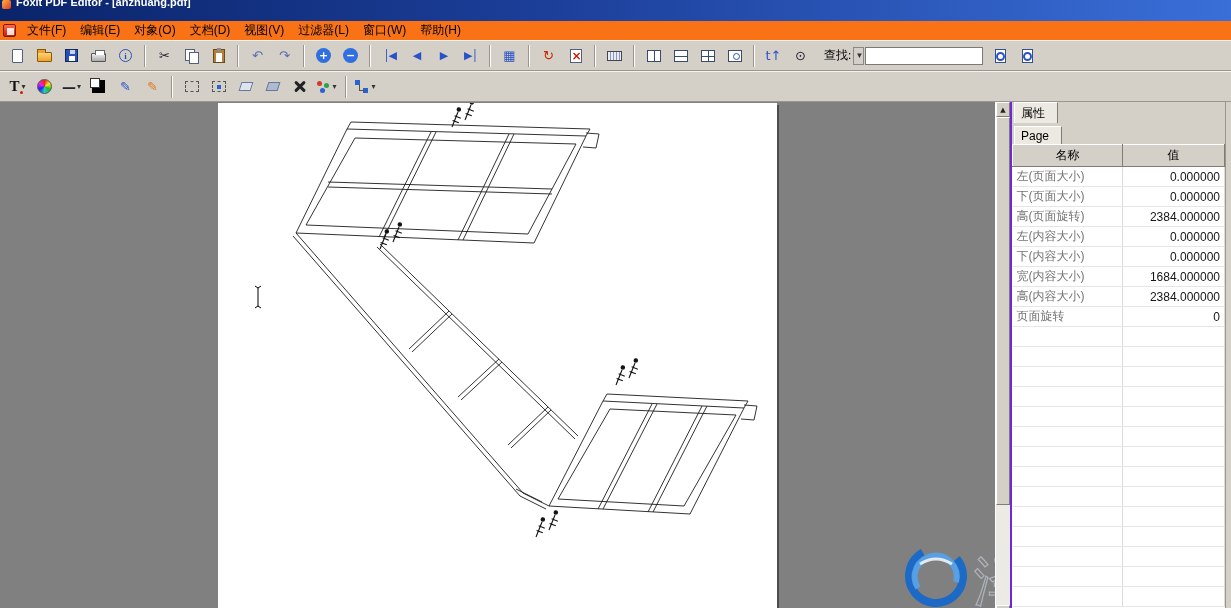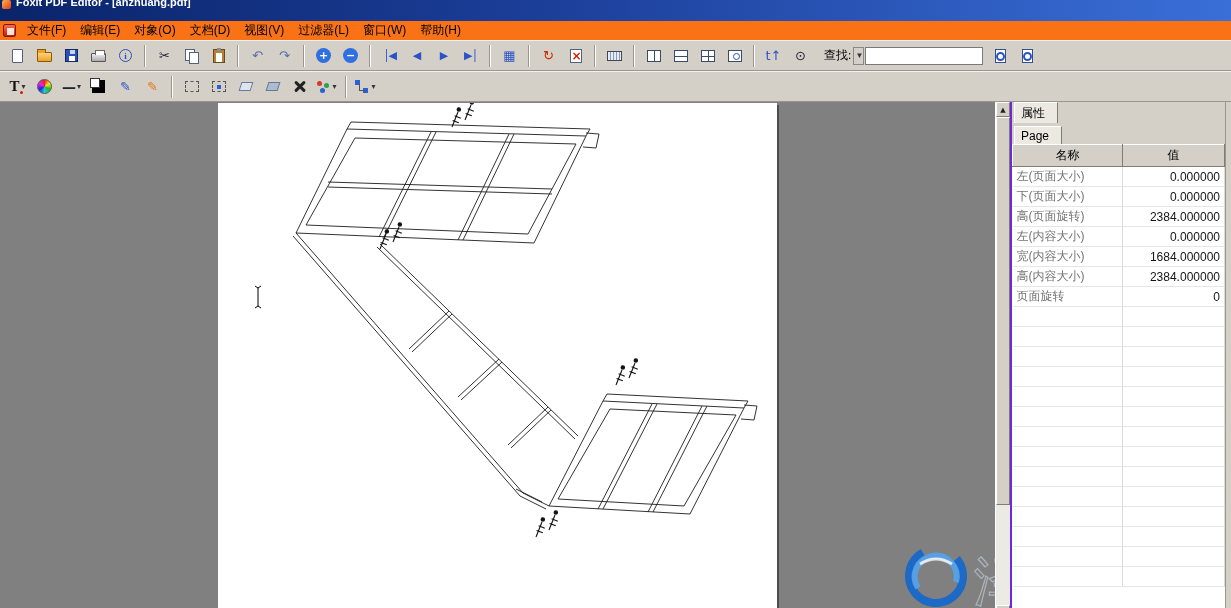--- a/index.html
+++ b/index.html
@@ -375,20 +375,24 @@
           </tr>
           <tr>
             <td class="pname">高(页面旋转)</td>
             <td class="pvalue">2384.000000</td>
           </tr>
           <tr>
             <td class="pname">左(内容大小)</td>
             <td class="pvalue">0.000000</td>
           </tr>
           <tr>
+            <td class="pname">下(内容大小)</td>
+            <td class="pvalue">0.000000</td>
+          </tr>
+          <tr>
             <td class="pname">宽(内容大小)</td>
             <td class="pvalue">1684.000000</td>
           </tr>
           <tr>
             <td class="pname">高(内容大小)</td>
             <td class="pvalue">2384.000000</td>
           </tr>
           <tr>
             <td class="pname">页面旋转</td>
             <td class="pvalue">0</td>

